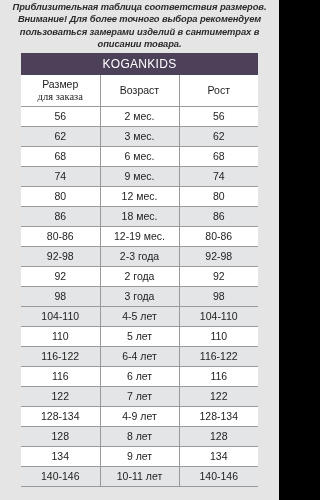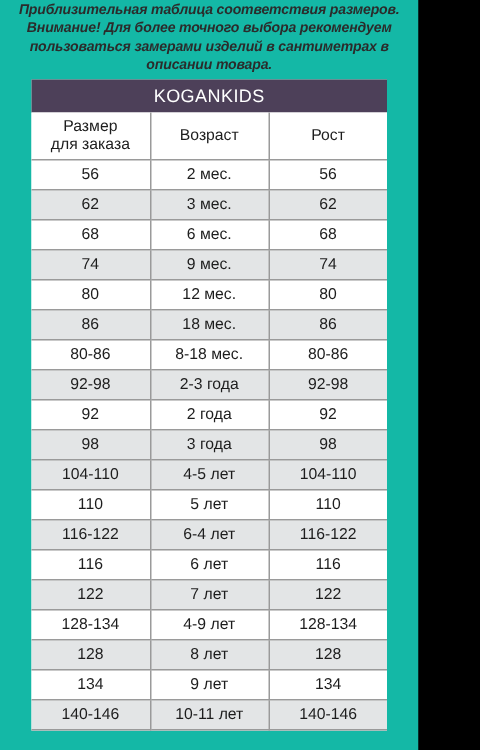--- a/index.html
+++ b/index.html
@@ -10,21 +10,21 @@
   body {
     width: 279px;
     height: 500px;
     overflow: hidden;
     font-family: "Liberation Sans", sans-serif;
   }
   #page {
     position: relative;
     width: 279px;
     height: 500px;
-    background: #14b8a6;
+    background: #e5e5e5;
   }
 
   
   .intro {
     padding: 1px 2px 0 2px;
     text-align: center;
     color: #2b2b2b;
     font-size: 9.5px;
     line-height: 12.4px;
     font-style: italic;
@@ -80,20 +80,21 @@
     border-right: none;
   }
   table.size-table thead th {
     height: 31px;
     line-height: 11.6px;
     background: #ffffff;
     font-size: 10.5px;
   }
   table.size-table thead th .sub {
     display: block;
+    font-family: Liberation Serif, serif;
   }
   table.size-table tbody td {
     height: 19px;
     line-height: 19px;
   }
   table.size-table tbody tr.odd td {
     background: #ffffff;
   }
   table.size-table tbody tr.even td {
     background: #e3e5e6;
@@ -161,21 +162,21 @@
             <td>12 мес.</td>
             <td>80</td>
           </tr>
           <tr class="even">
             <td>86</td>
             <td>18 мес.</td>
             <td>86</td>
           </tr>
           <tr class="odd">
             <td>80-86</td>
-            <td>8-18 мес.</td>
+            <td>12-19 мес.</td>
             <td>80-86</td>
           </tr>
           <tr class="even">
             <td>92-98</td>
             <td>2-3 года</td>
             <td>92-98</td>
           </tr>
           <tr class="odd">
             <td>92</td>
             <td>2 года</td>

